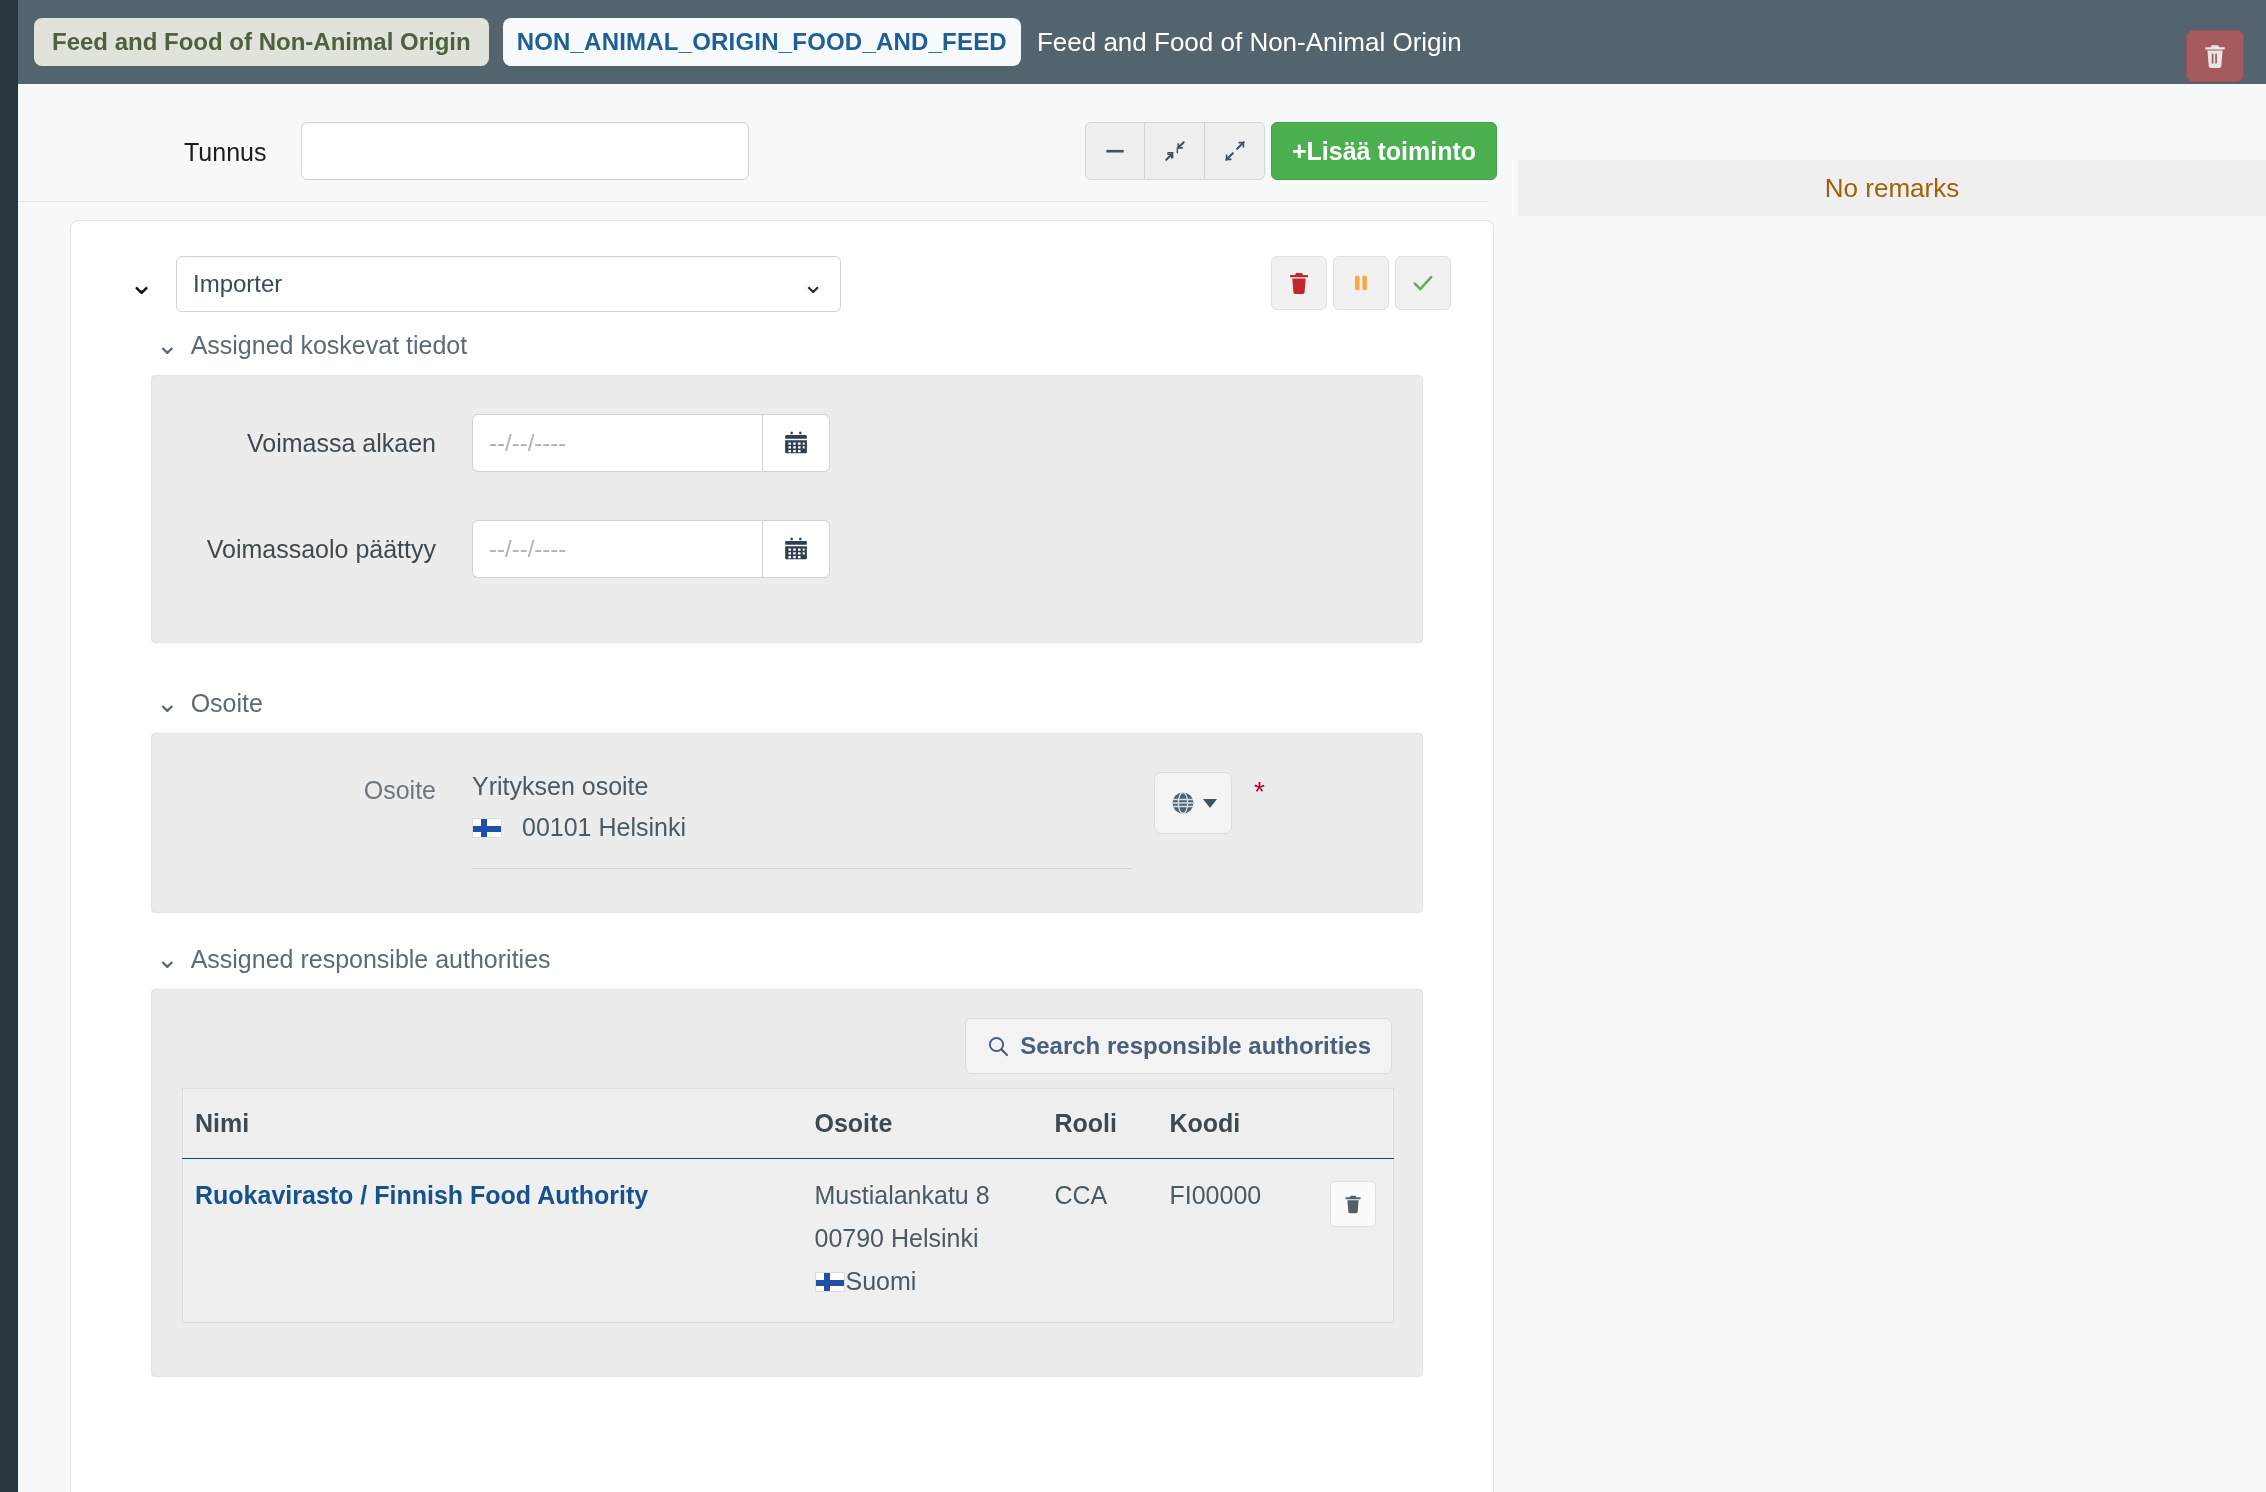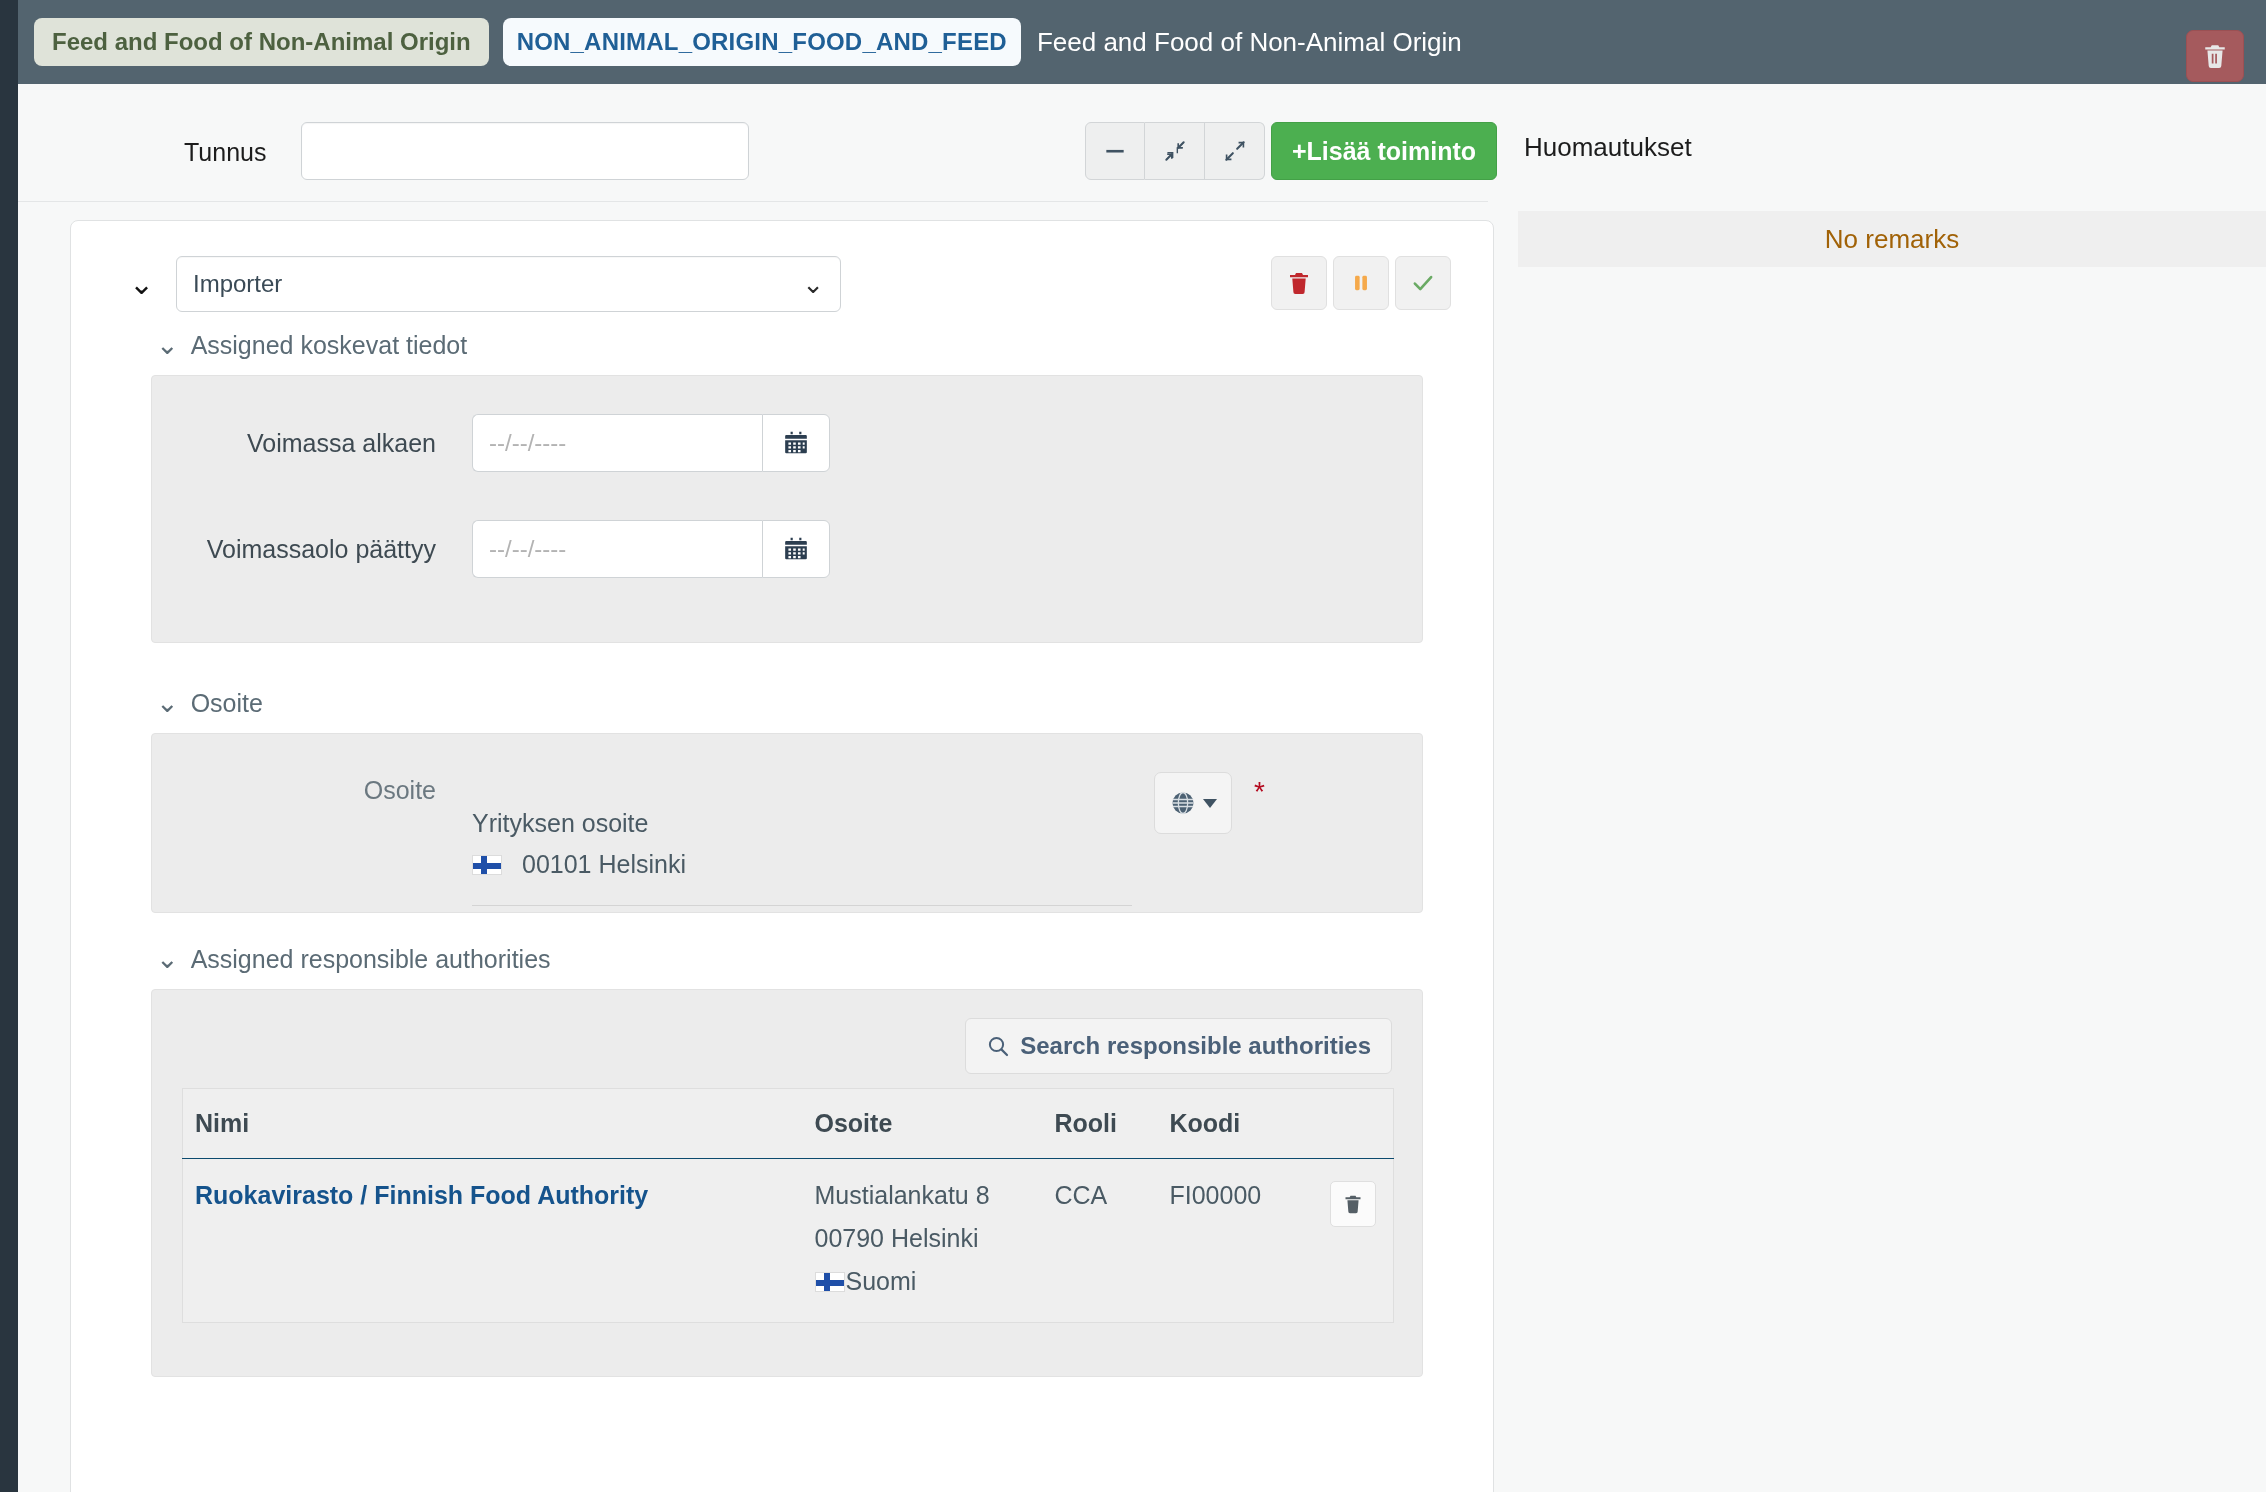--- a/index.html
+++ b/index.html
@@ -191,21 +191,21 @@
   .addr-row { display: flex; align-items: flex-start; }
   .addr-label {
     width: 320px; text-align: right; padding-right: 36px;
     font-size: 25px; color: #6b7880; padding-top: 4px;
   }
   .addr-val {
     width: 660px;
     border-bottom: 1px solid #d4d4d4;
     padding-bottom: 26px;
   }
-  .addr-line1 { font-size: 25px; color: #4a5a64; margin-top: 37px; }
+  .addr-line1 { font-size: 25px; color: #4a5a64; }
   .addr-line2 {
     font-size: 25px; color: #4a5a64; margin-top: 12px;
     display: flex; align-items: center; gap: 20px;
   }
   .globe-btn {
     width: 78px; height: 62px; margin-left: 22px;
     background: #f4f4f4; border: 1px solid #dcdcdc; border-radius: 7px;
     display: flex; align-items: center; justify-content: center; gap: 6px;
     cursor: pointer;
   }
@@ -470,17 +470,16 @@
               </td>
             </tr>
           </tbody>
         </table>
       </div>
     </div>
 
   </div>
 
   <div class="remarks">
-    <div class="remarks-title">Huomautukset</div>
     <div class="remarks-box">No remarks</div>
   </div>
 
 </div>
 
 </body></html>

